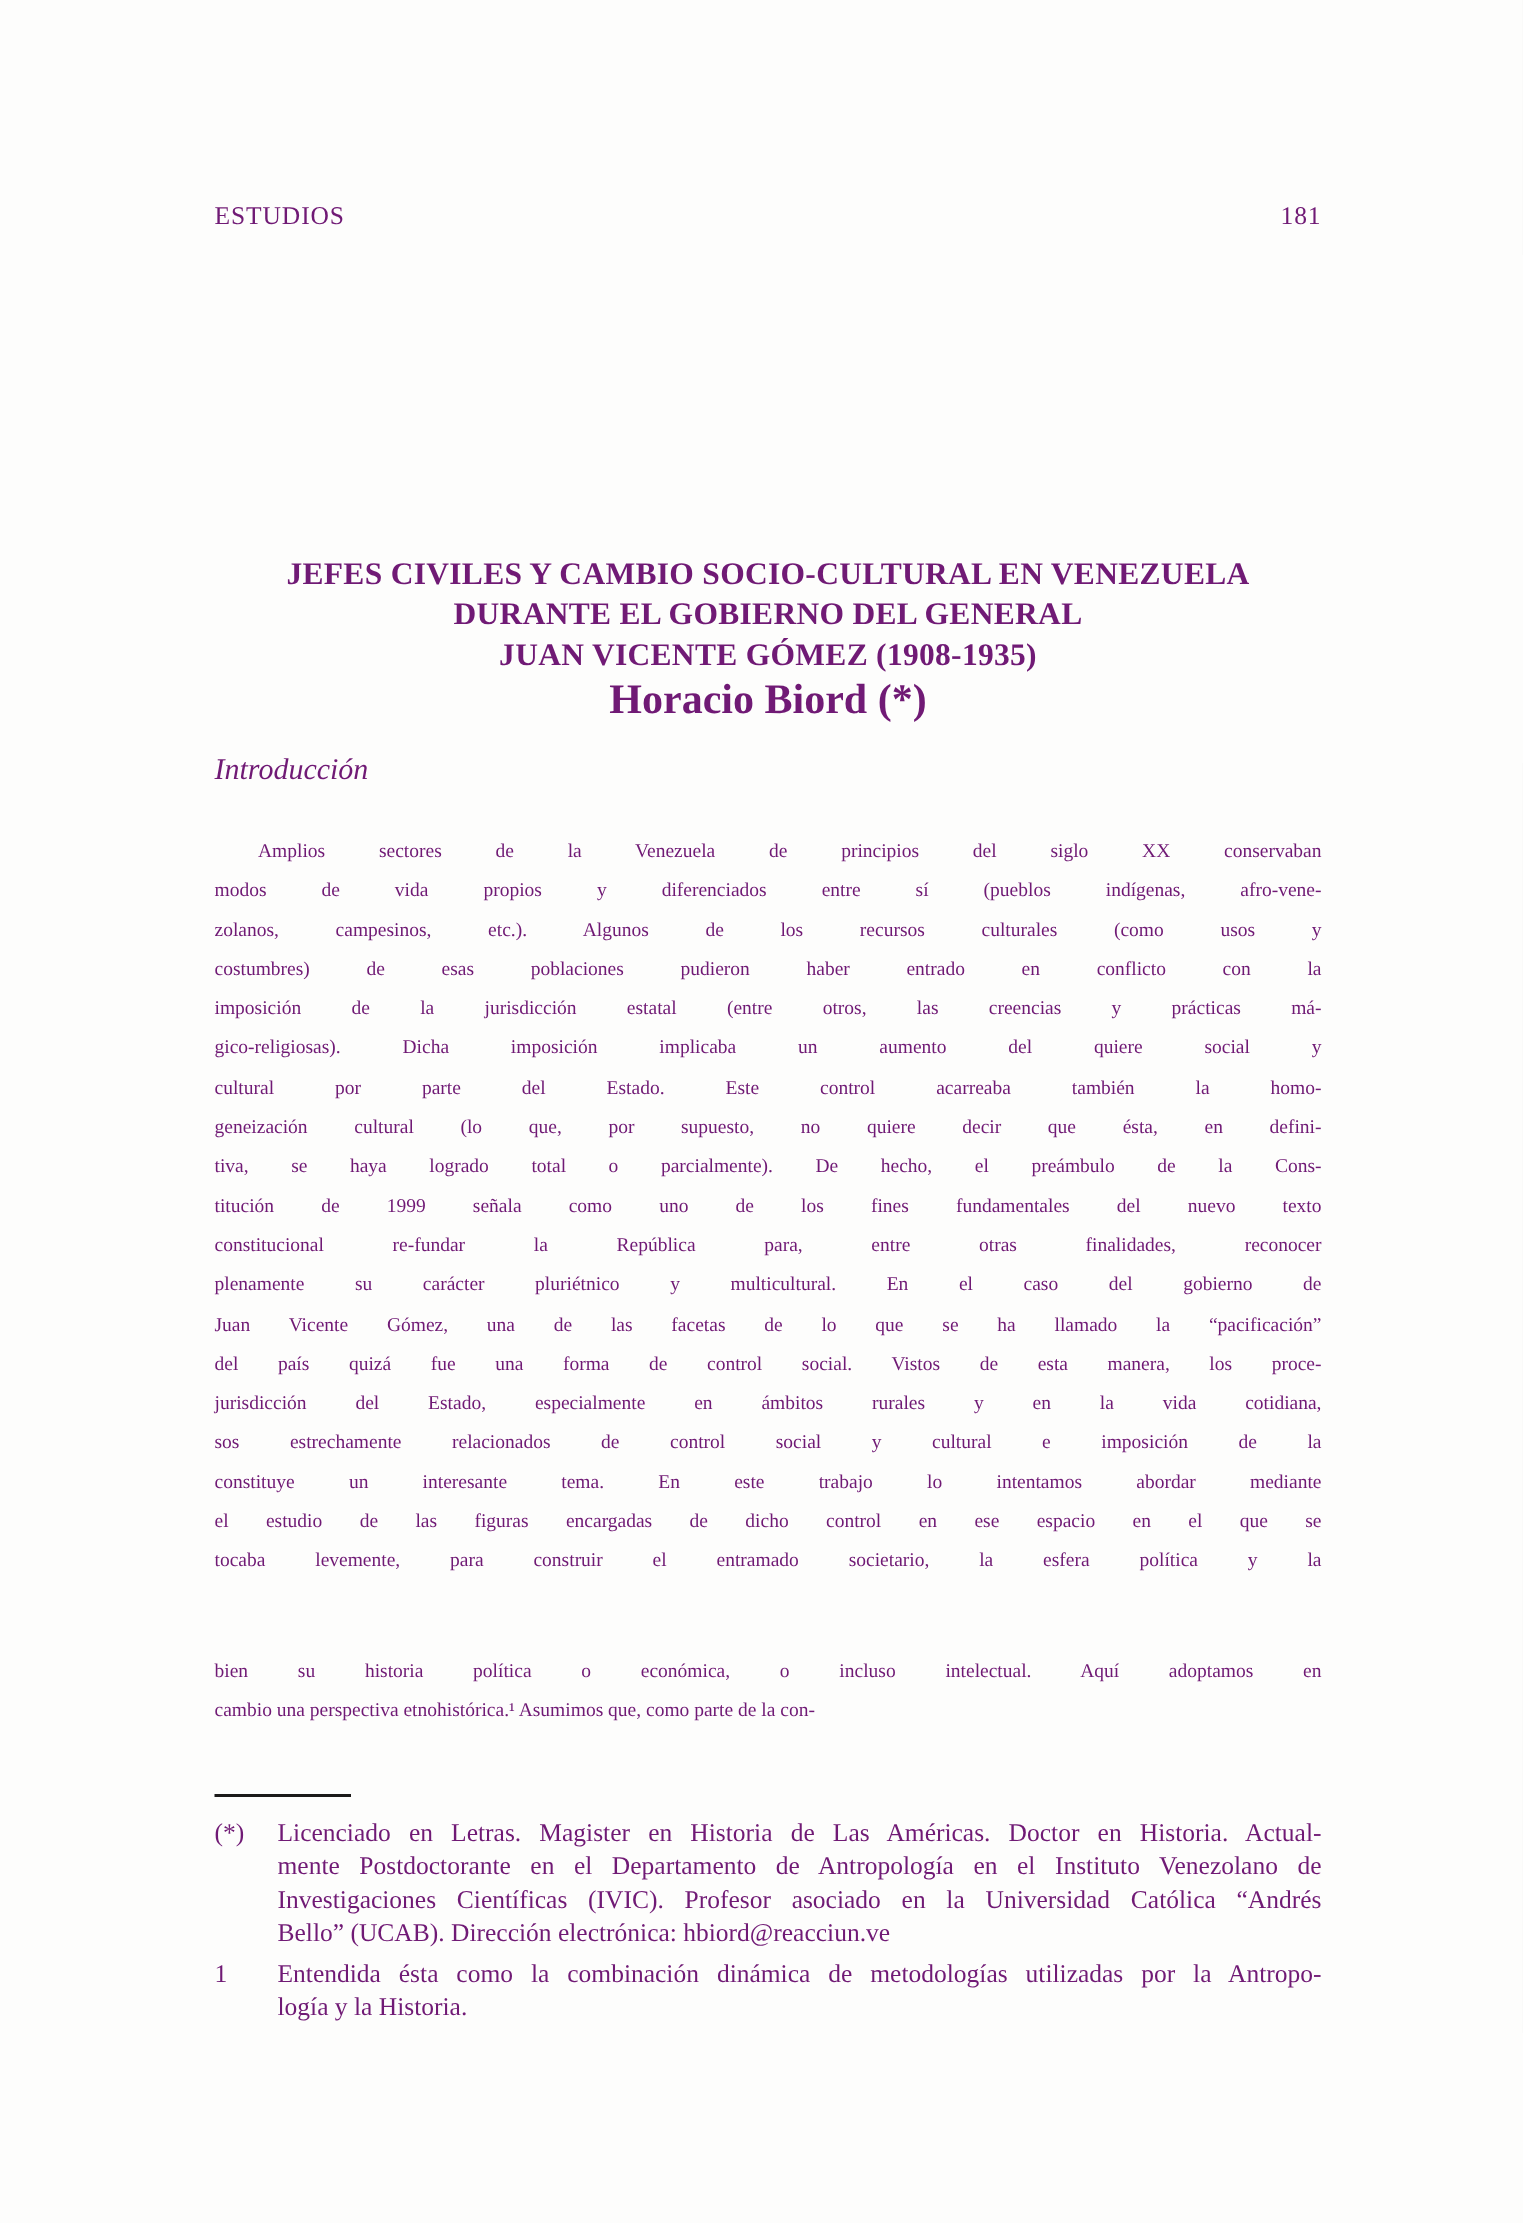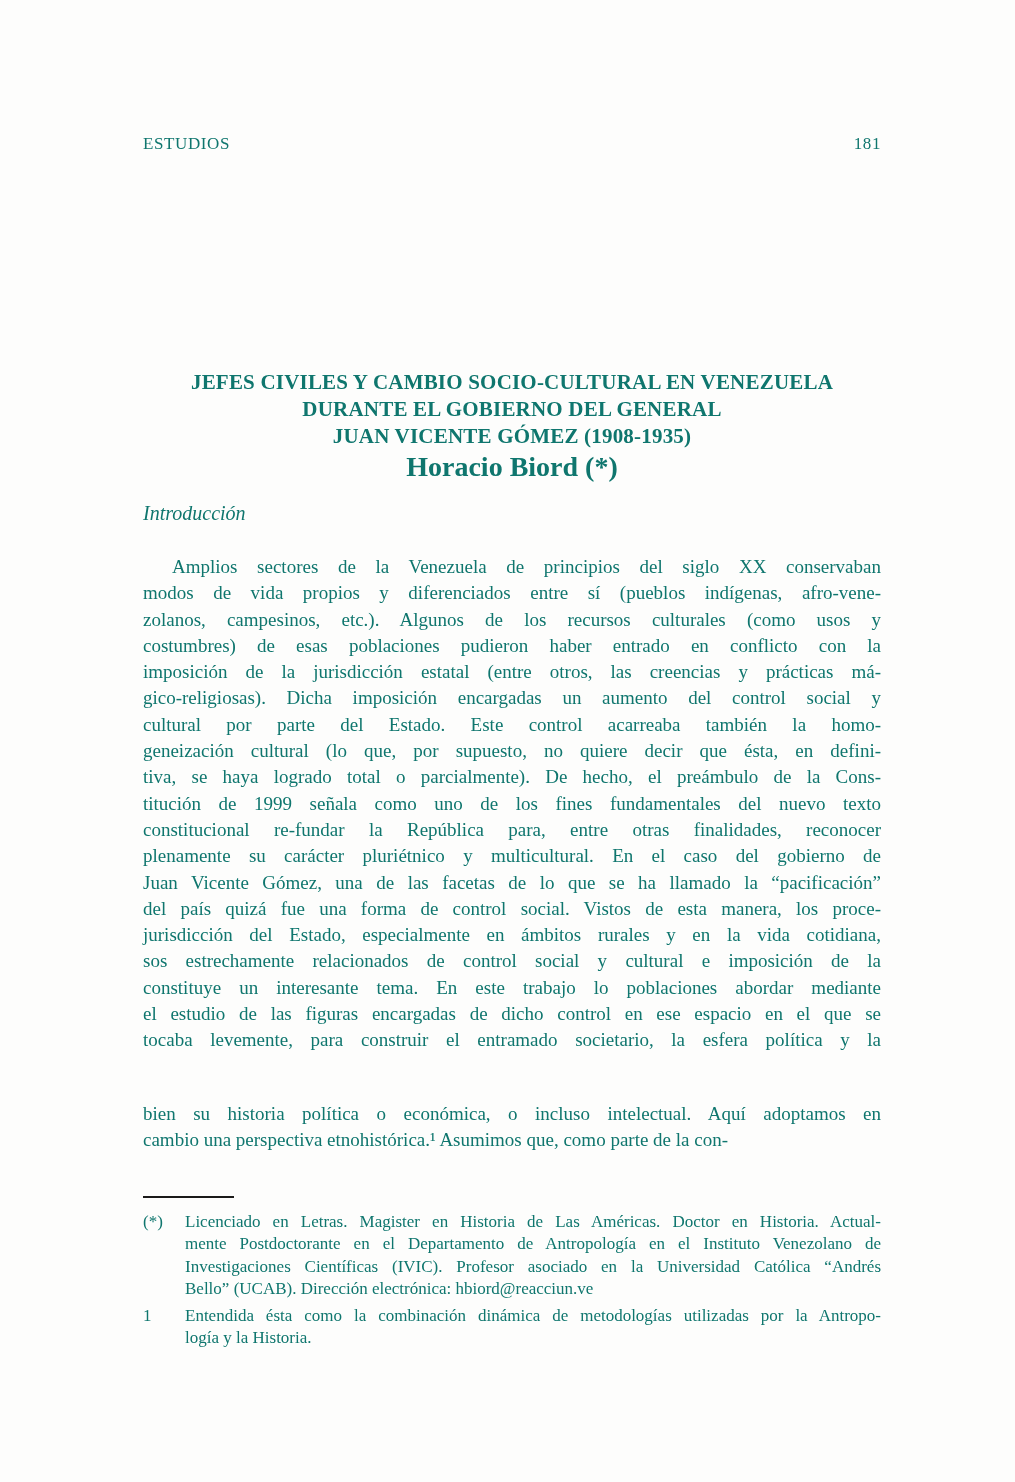--- a/index.html
+++ b/index.html
@@ -5,21 +5,21 @@
   html, body { margin: 0; padding: 0; }
   body {
     width: 1015px; height: 1482px;
     background: #f2f2f0;
     font-family: "Liberation Serif", "DejaVu Serif", serif;
   }
   .page {
     position: relative;
     width: 1015px; height: 1482px;
     background: #fdfdfc;
-    color: #0f766e;
+    color: #701a75;
     overflow: hidden;
   }
   .abs { position: absolute; left: 143px; width: 738px; }
 
   .header {
     top: 134px;
     display: flex; justify-content: space-between; align-items: baseline;
     font-size: 17px; letter-spacing: 0.6px;
   }
   .title {
@@ -32,21 +32,21 @@
 
   .author {
     top: 451px;
     text-align: center; font-weight: bold; font-size: 28px;
   }
   .section {
     top: 502px;
     font-style: italic; font-size: 20px;
   }
 
-  .bodytext { font-size: 19px; line-height: 26.3px; }
+  .bodytext { font-size: 13px; line-height: 26.3px; }
   .para1 { top: 554px; }
   .para2 { top: 1101px; }
 
   .tline { text-align: justify; text-align-last: justify; }
   .tline.lastline { text-align: justify; text-align-last: left; }
   .tline.firstline { padding-left: 29px; }
 
   .fnrule {
     top: 1196px;
     width: 91px; height: 2px; background: #1b1a19;
@@ -79,32 +79,32 @@
   <div class="abs author">Horacio Biord (*)</div>
 
   <div class="abs section">Introducción</div>
 
   <div class="abs bodytext para1">
       <div class="tline firstline">Amplios sectores de la Venezuela de principios del siglo XX conservaban</div>
       <div class="tline">modos de vida propios y diferenciados entre sí (pueblos indígenas, afro-vene-</div>
       <div class="tline">zolanos, campesinos, etc.). Algunos de los recursos culturales (como usos y</div>
       <div class="tline">costumbres) de esas poblaciones pudieron haber entrado en conflicto con la</div>
       <div class="tline">imposición de la jurisdicción estatal (entre otros, las creencias y prácticas má-</div>
-      <div class="tline">gico-religiosas). Dicha imposición encargadas un aumento del control social y</div>
+      <div class="tline">gico-religiosas). Dicha imposición implicaba un aumento del quiere social y</div>
       <div class="tline">cultural por parte del Estado. Este control acarreaba también la homo-</div>
       <div class="tline">geneización cultural (lo que, por supuesto, no quiere decir que ésta, en defini-</div>
       <div class="tline">tiva, se haya logrado total o parcialmente). De hecho, el preámbulo de la Cons-</div>
       <div class="tline">titución de 1999 señala como uno de los fines fundamentales del nuevo texto</div>
       <div class="tline">constitucional re-fundar la República para, entre otras finalidades, reconocer</div>
       <div class="tline">plenamente su carácter pluriétnico y multicultural. En el caso del gobierno de</div>
       <div class="tline">Juan Vicente Gómez, una de las facetas de lo que se ha llamado la “pacificación”</div>
       <div class="tline">del país quizá fue una forma de control social. Vistos de esta manera, los proce-</div>
       <div class="tline">jurisdicción del Estado, especialmente en ámbitos rurales y en la vida cotidiana,</div>
       <div class="tline">sos estrechamente relacionados de control social y cultural e imposición de la</div>
-      <div class="tline">constituye un interesante tema. En este trabajo lo poblaciones abordar mediante</div>
+      <div class="tline">constituye un interesante tema. En este trabajo lo intentamos abordar mediante</div>
       <div class="tline">el estudio de las figuras encargadas de dicho control en ese espacio en el que se</div>
       <div class="tline">tocaba levemente, para construir el entramado societario, la esfera política y la</div>
     </div>
 
   <div class="abs bodytext para2">
       <div class="tline">bien su historia política o económica, o incluso intelectual. Aquí adoptamos en</div>
       <div class="tline lastline">cambio una perspectiva etnohistórica.¹ Asumimos que, como parte de la con-</div>
     </div>
 
   <div class="abs fnrule"></div>

